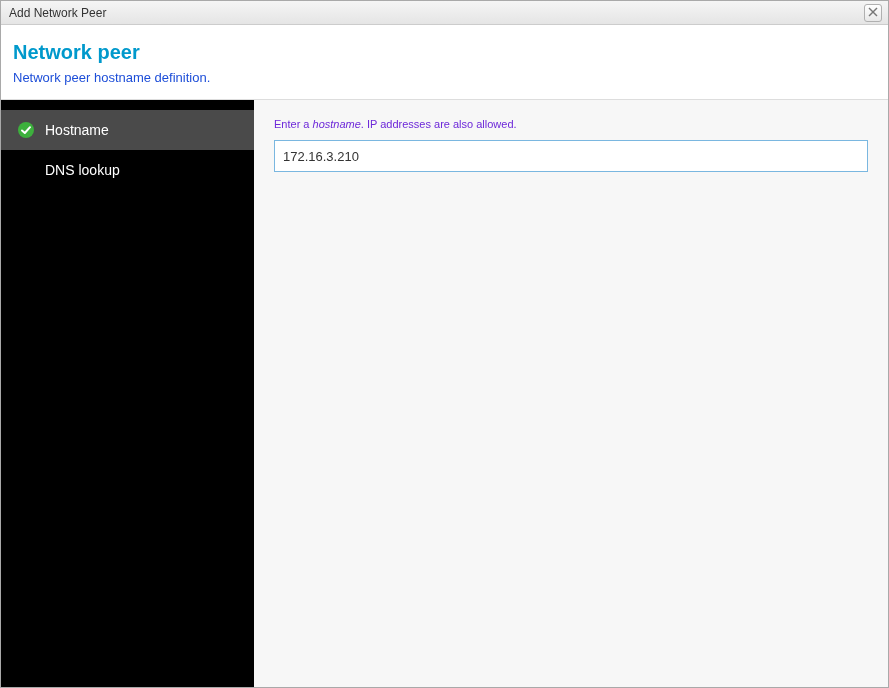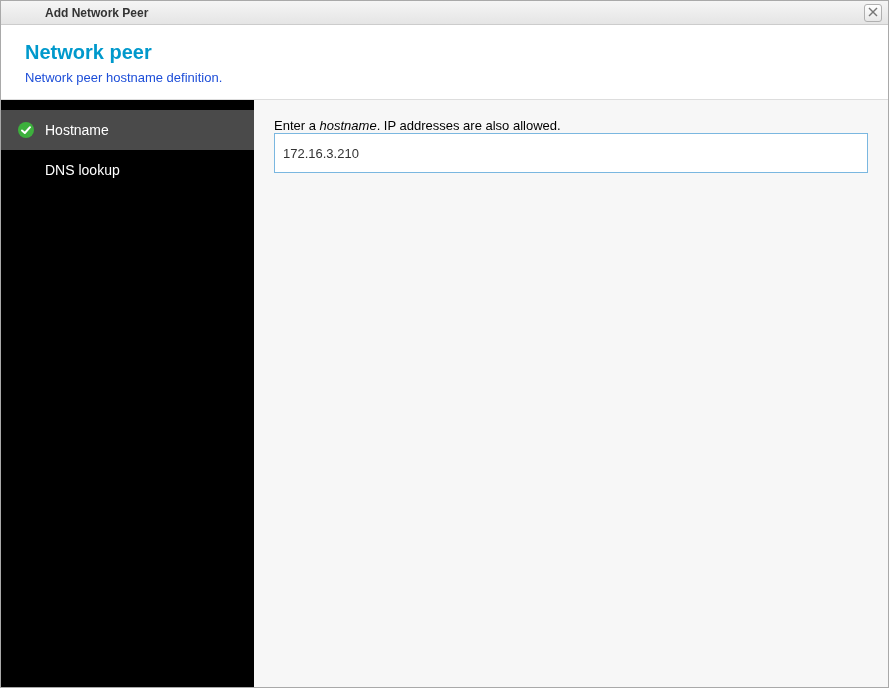--- a/index.html
+++ b/index.html
@@ -26,41 +26,40 @@
     .titlebar {
       height: 24px;
       background: linear-gradient(to bottom, #f5f5f5, #e5e5e5);
       border-bottom: 1px solid #cccccc;
       display: flex;
       align-items: center;
       padding: 0 6px 0 8px;
       justify-content: space-between;
     }
     .titlebar-title {
-      font-weight: bold;
+      font-weight: normal;
       font-size: 12px;
       color: #333333;
-      margin-left: 36px;
     }
     .close-btn {
       width: 18px;
       height: 18px;
       border: 1px solid #b0b0b0;
       border-radius: 3px;
       background: linear-gradient(to bottom, #ffffff, #e8e8e8);
       display: flex;
       align-items: center;
       justify-content: center;
       cursor: pointer;
       font-size: 12px;
       color: #666666;
       line-height: 1;
     }
     .header-area {
-      padding: 16px 20px 14px 24px;
+      padding: 16px 20px 14px 12px;
       border-bottom: 1px solid #dddddd;
       background: #ffffff;
     }
     .header-title {
       font-size: 20px;
       font-weight: bold;
       color: #0099cc;
       margin-bottom: 6px;
     }
     .header-subtitle {
@@ -101,29 +100,30 @@
       width: 18px;
       margin-right: 10px;
       flex-shrink: 0;
     }
     .content {
       flex: 1;
       background: #f7f7f7;
       padding: 18px 20px;
     }
     .content-label {
-      font-size: 13px;
-      color: #000000;
+      font-size: 11px;
+      color: #6d28d9;
+      margin-bottom: 10px;
     }
     .content-label .emphasis {
       font-style: italic;
     }
     .hostname-input {
       width: 100%;
-      height: 40px;
+      height: 32px;
       border: 1px solid #7ab7e0;
       padding: 0 8px;
       font-size: 13px;
       color: #333333;
       background: #ffffff;
       outline: none;
     }
     .footer-area {
       height: 52px;
       border-top: 1px solid #dddddd;

